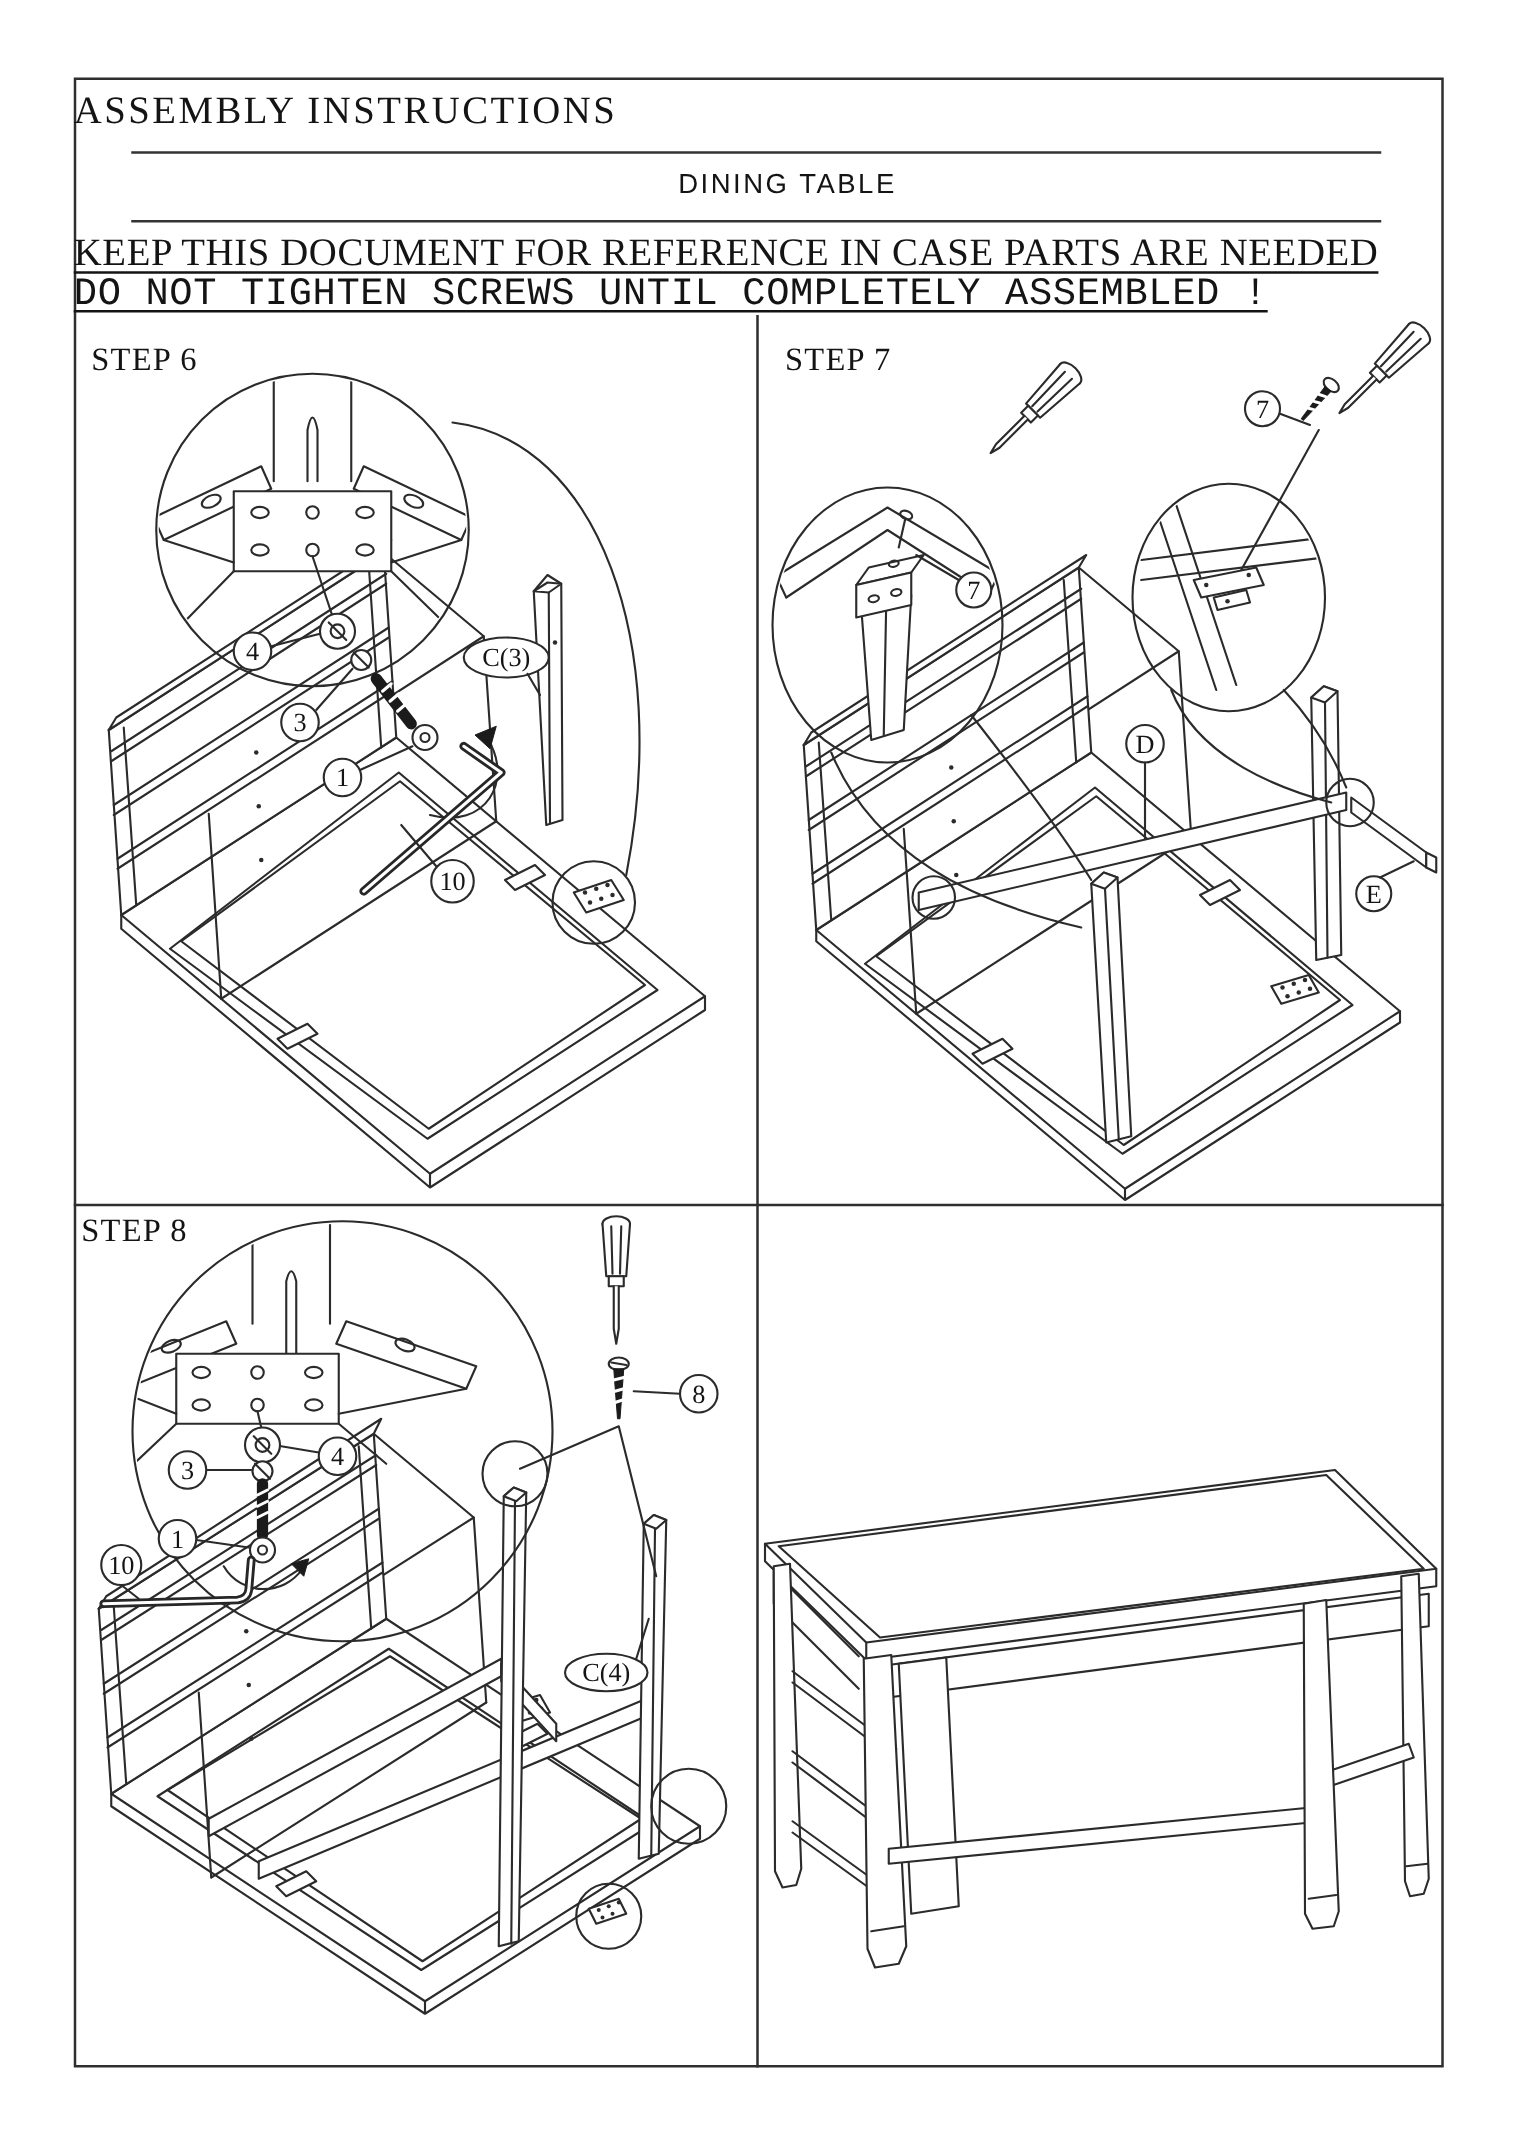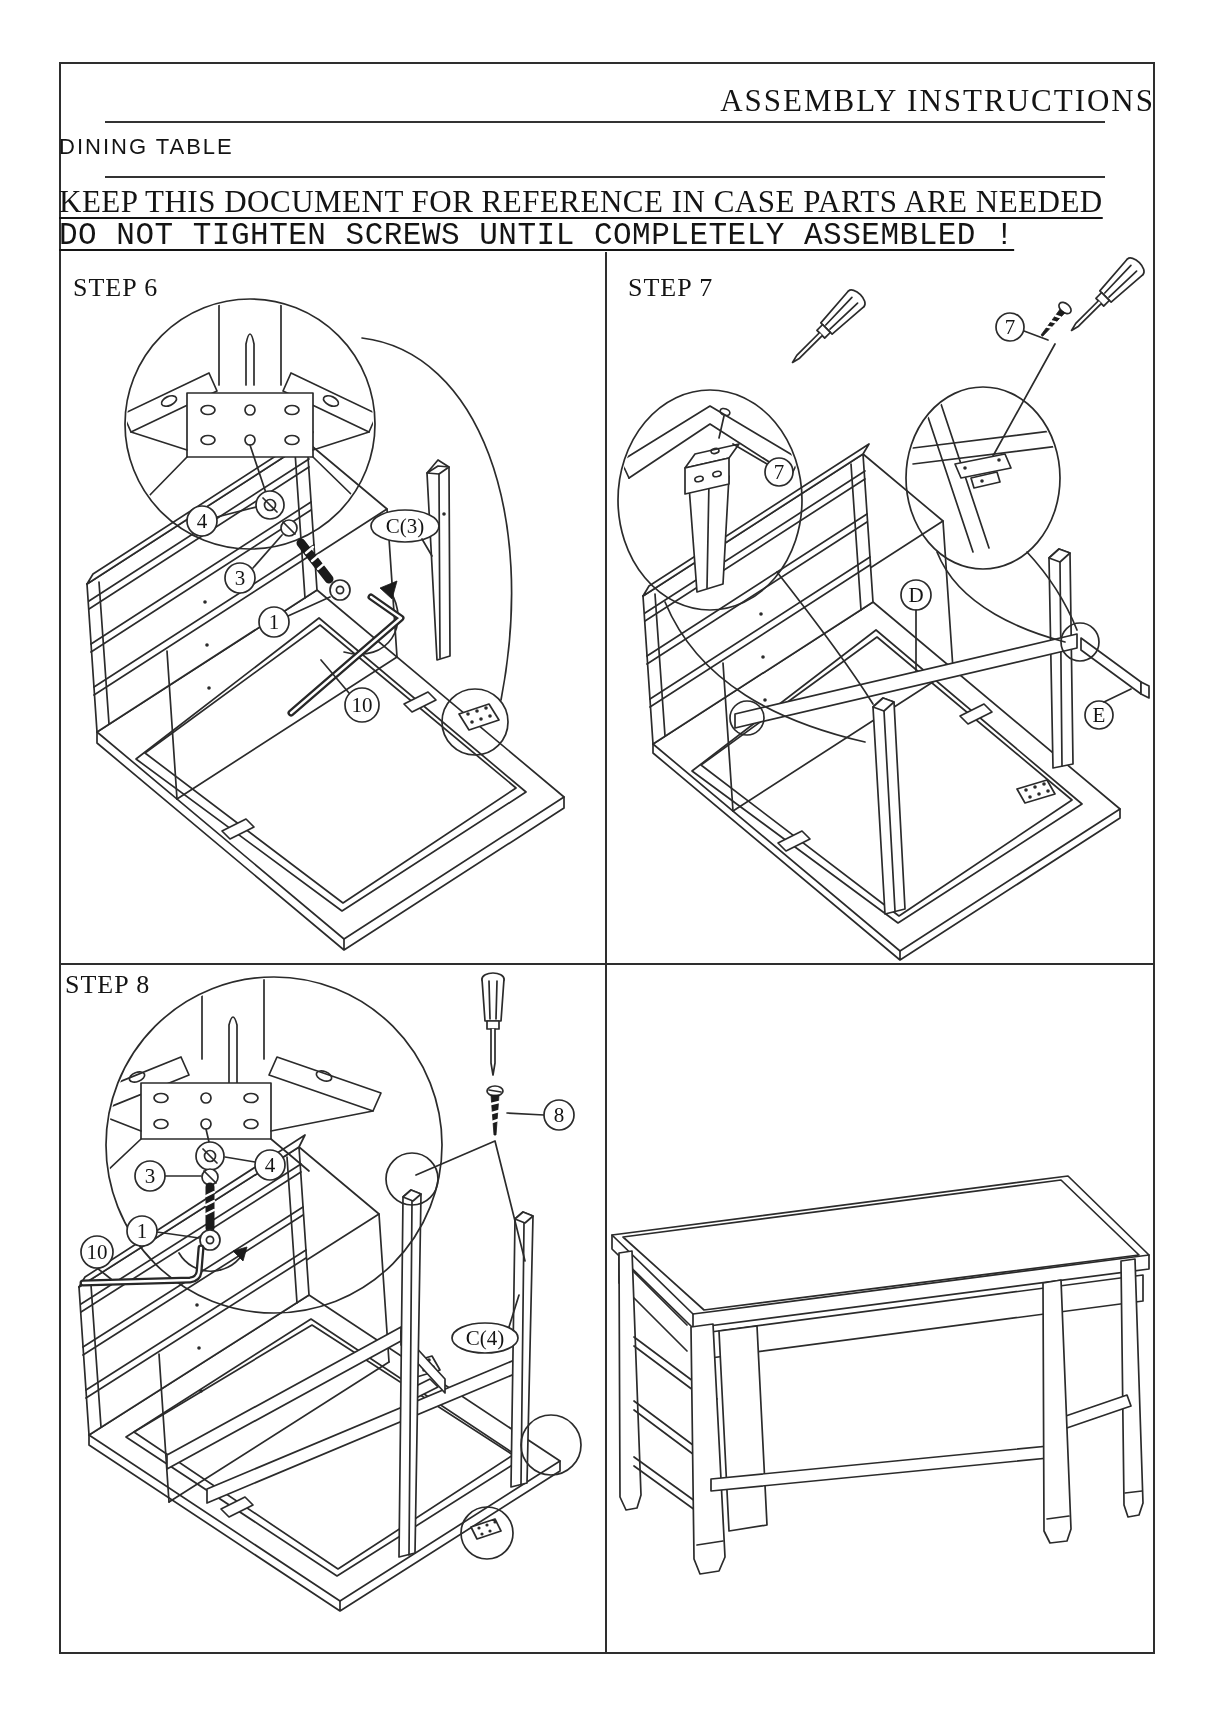--- a/index.html
+++ b/index.html
@@ -1,23 +1,23 @@
 <!DOCTYPE html>
 <html><head>
 <meta charset="utf-8">
 <style>
   html,body{margin:0;padding:0;background:#ffffff;}
   .page{position:relative;width:1214px;height:1718px;background:#ffffff;overflow:hidden;
         font-family:"Liberation Serif",serif;color:#141414;}
   .outer-border{position:absolute;left:59px;top:62px;width:1096px;height:1592px;
         border:2px solid #2e2e2e;box-sizing:border-box;}
-  .hd-title{position:absolute;left:59px;top:70px;width:1096px;text-align:right;
-        font-size:31px;letter-spacing:2px;margin-top:13px;}
-  .hd-sub{position:absolute;left:59px;top:134px;width:1096px;text-align:left;
-        font-family:"Liberation Sans",sans-serif;font-size:22px;letter-spacing:2px;}
+  .hd-title{position:absolute;left:59px;top:70px;width:1096px;text-align:left;
+        font-size:31px;letter-spacing:2px;}
+  .hd-sub{position:absolute;left:59px;top:134px;width:1096px;text-align:center;
+        font-family:"Liberation Sans",sans-serif;font-size:22px;letter-spacing:2px;padding-left:23px;}
   .rule{position:absolute;height:0;border-top:2px solid #333;}
   .warn{position:absolute;left:59px;width:936px;text-align:center;font-size:31px;
         text-decoration:underline;text-decoration-thickness:2px;text-underline-offset:5px;
         letter-spacing:0.5px;white-space:nowrap;}
   .vdiv{position:absolute;left:605px;top:252px;width:2px;height:1402px;background:#2e2e2e;}
   .hdiv{position:absolute;left:59px;top:963px;width:1096px;height:2px;background:#2e2e2e;}
   svg{position:absolute;}
   svg path,svg line,svg circle,svg ellipse,svg rect{
         fill:none;stroke:#2b2b2b;stroke-width:1.7;stroke-linejoin:round;stroke-linecap:round;}
   svg .fw{fill:#ffffff;}

